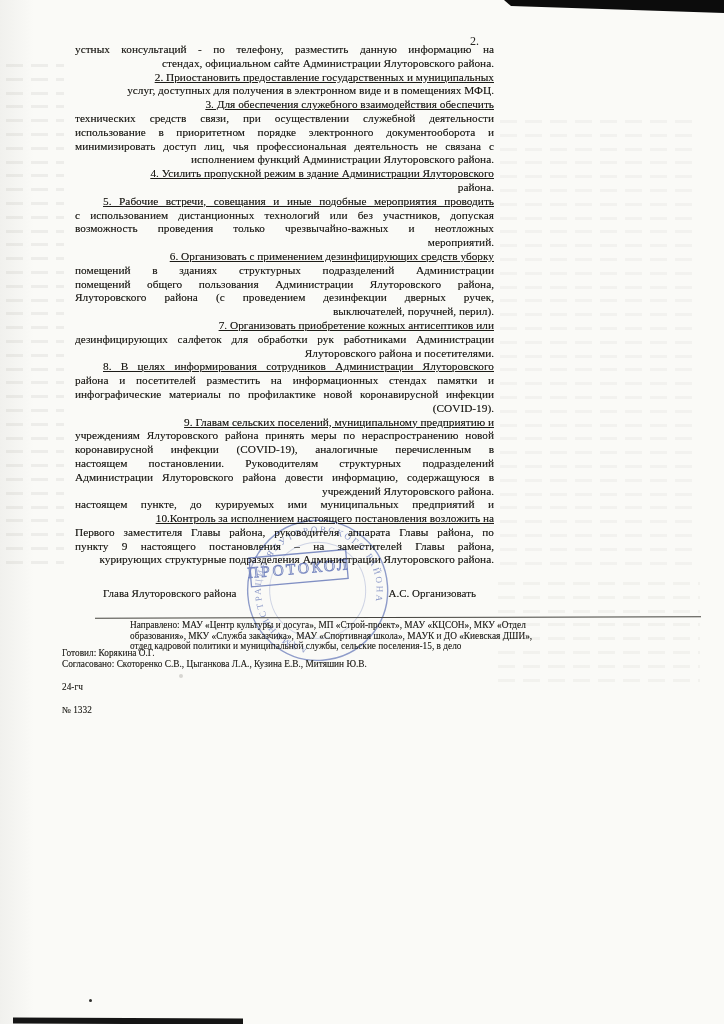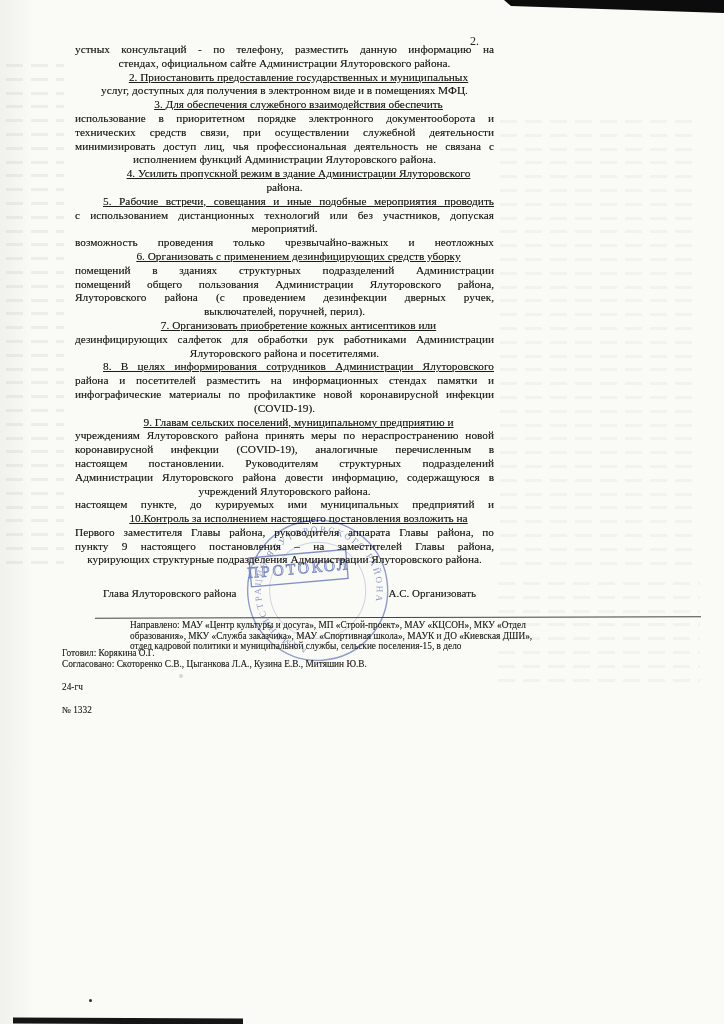--- a/index.html
+++ b/index.html
@@ -28,21 +28,21 @@
   .bleed3 { left:498px; top:582px; width:202px; height:108px; opacity:.4; }
   .speck { position:absolute; border-radius:50%; }
   .speck1 { left:89px; top:999px; width:3px; height:3px; background:#2e2e2c; }
   .speck2 { left:179px; top:674px; width:4px; height:4px; background:#9a98925e; }
 
   .pagenum { position:absolute; top:34px; left:470px; font-size:12px; color:#262522; }
 
   .doc { position:absolute; left:75px; top:43px; width:419px;
     font-size:11.3px; line-height:13.8px; color:#1d1c18;
     text-shadow:0 0 .4px rgba(40,38,32,.55); }
-  .doc .line { height:13.8px; overflow:hidden; text-align:center; }
+  .doc .line { height:13.8px; overflow:hidden; text-align:right; }
   .doc .line.j { text-align:justify; text-align-last:justify; }
   .doc .line.ind { padding-left:28px;text-decoration:underline; }
 
   .sig-row { position:absolute; left:103px; top:587px; width:373px;
     display:flex; justify-content:space-between; font-size:11px; color:#1d1c18;
     text-shadow:0 0 .4px rgba(40,38,32,.5); }
 
   .rule { position:absolute; left:95px; top:617px; width:606px; height:1px;
     background:#45443f; transform:rotate(-.12deg); }
 
@@ -71,30 +71,30 @@
   <div class="speck speck2"></div>
 
   <div class="pagenum">2.</div>
 
   <div class="doc">
       <div class="line j">устных консультаций - по телефону, разместить данную информацию на</div>
       <div class="line">стендах, официальном сайте Администрации Ялуторовского района.</div>
       <div class="line ind">2.  Приостановить предоставление государственных и муниципальных</div>
       <div class="line">услуг, доступных для получения в электронном виде и в помещениях МФЦ.</div>
       <div class="line ind">3.  Для обеспечения служебного взаимодействия обеспечить</div>
+      <div class="line j">технических средств связи, при осуществлении служебной деятельности</div>
       <div class="line j">использование в приоритетном порядке электронного документооборота и</div>
-      <div class="line j">технических средств связи, при осуществлении служебной деятельности</div>
       <div class="line j">минимизировать доступ лиц, чья профессиональная деятельность не связана с</div>
       <div class="line">исполнением функций Администрации Ялуторовского района.</div>
       <div class="line ind">4.  Усилить пропускной режим в здание Администрации Ялуторовского</div>
       <div class="line">района.</div>
       <div class="line j ind">5.  Рабочие встречи, совещания и иные подобные мероприятия проводить</div>
       <div class="line j">с использованием дистанционных технологий или без участников, допуская</div>
+      <div class="line j">возможность проведения только чрезвычайно-важных и неотложных</div>
       <div class="line">мероприятий.</div>
-      <div class="line j">возможность проведения только чрезвычайно-важных и неотложных</div>
       <div class="line ind">6.  Организовать с применением дезинфицирующих средств уборку</div>
       <div class="line j">помещений в зданиях структурных подразделений Администрации</div>
       <div class="line j">помещений общего пользования Администрации Ялуторовского района,</div>
       <div class="line j">Ялуторовского района (с проведением дезинфекции дверных ручек,</div>
       <div class="line">выключателей, поручней, перил).</div>
       <div class="line ind">7.  Организовать приобретение кожных антисептиков или</div>
       <div class="line j">дезинфицирующих салфеток для обработки рук работниками Администрации</div>
       <div class="line">Ялуторовского района и посетителями.</div>
       <div class="line j ind">8.  В целях информирования сотрудников Администрации Ялуторовского</div>
       <div class="line j">района и посетителей разместить на информационных стендах памятки и</div>

